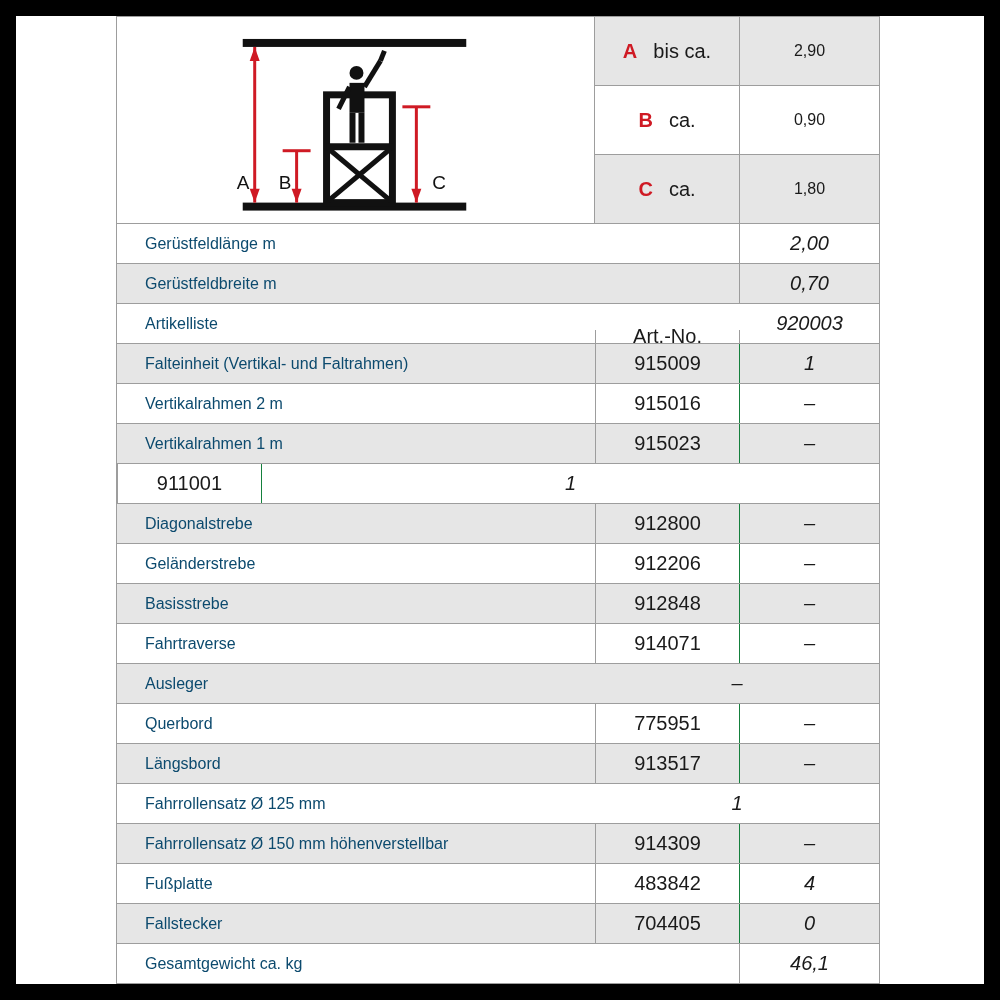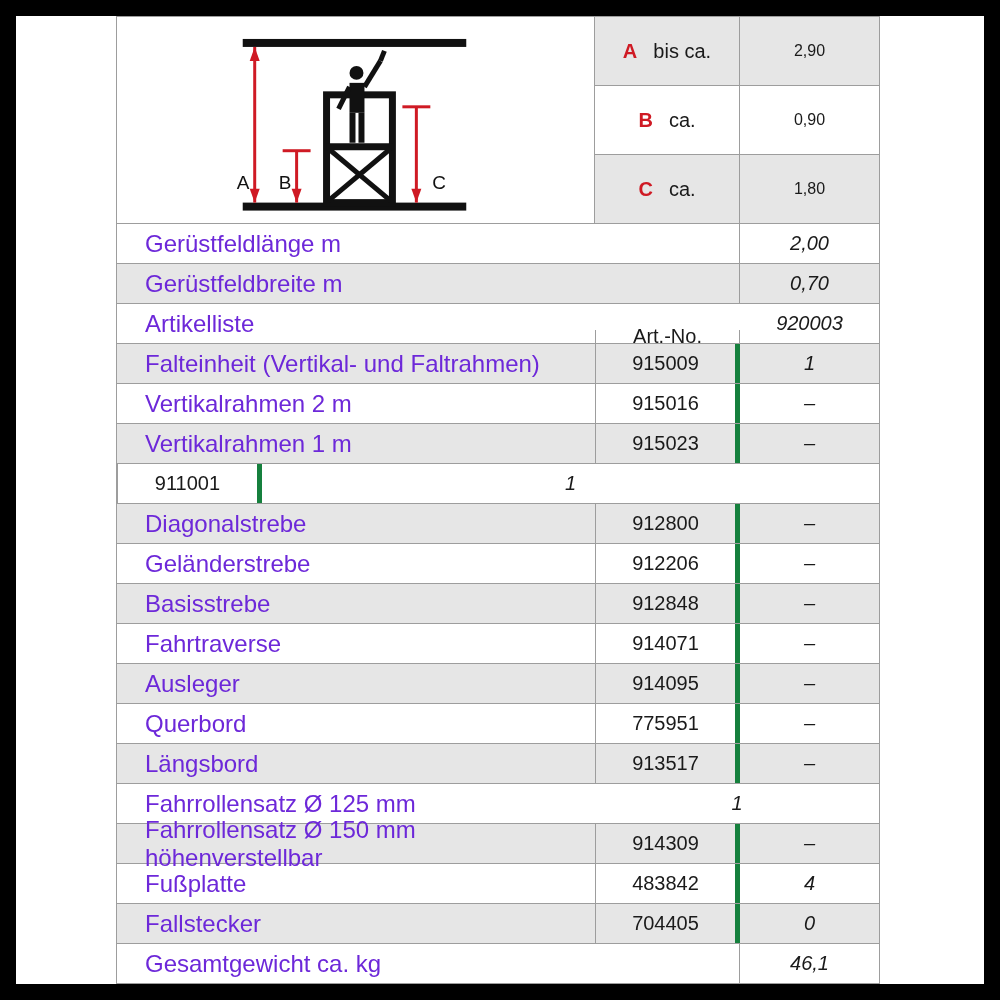--- a/index.html
+++ b/index.html
@@ -93,22 +93,22 @@
     height: 40px;
     box-sizing: border-box;
     border-bottom: 1px solid #9d9d9d;
   }
   .c-name {
     width: 478px;
     box-sizing: border-box;
     display: flex;
     align-items: center;
     padding-left: 28px;
-    font-size: 24px;
-    color: #6d28d9;
+    font-size: 16px;
+    color: #0c4a6e;
   }
   .c-art {
     width: 145px;
     box-sizing: border-box;
     display: flex;
     align-items: center;
     justify-content: center;
     font-size: 20px;
     color: #1a1a1a;
   }
@@ -120,21 +120,21 @@
     justify-content: center;
     font-size: 20px;
     color: #1a1a1a;
     font-style: italic;
   }
   .row.span .c-name {
     width: 623px;
     border-right: 1px solid #9d9d9d;
   }
   .row.normal .c-art {
-    border-right: 5px solid #15803d;
+    border-right: 1px solid #15803d;
     border-left: 1px solid #9d9d9d;
   }
   .row.header .c-art {
     border-right: 1px solid #9d9d9d;
     border-left: 1px solid #9d9d9d;
     margin-top: 26px;
   }
   .row.span .c-val { border-left: 0; }
 
   
@@ -259,21 +259,20 @@
       <div class="c-art">912848</div>
       <div class="c-val">–</div>
     </div>
     <div class="row normal white">
       <div class="c-name">Fahrtraverse</div>
       <div class="c-art">914071</div>
       <div class="c-val">–</div>
     </div>
     <div class="row normal shade">
       <div class="c-name">Ausleger</div>
-      <div class="c-art">914095</div>
       <div class="c-val">–</div>
     </div>
     <div class="row normal white">
       <div class="c-name">Querbord</div>
       <div class="c-art">775951</div>
       <div class="c-val">–</div>
     </div>
     <div class="row normal shade">
       <div class="c-name">Längsbord</div>
       <div class="c-art">913517</div>

